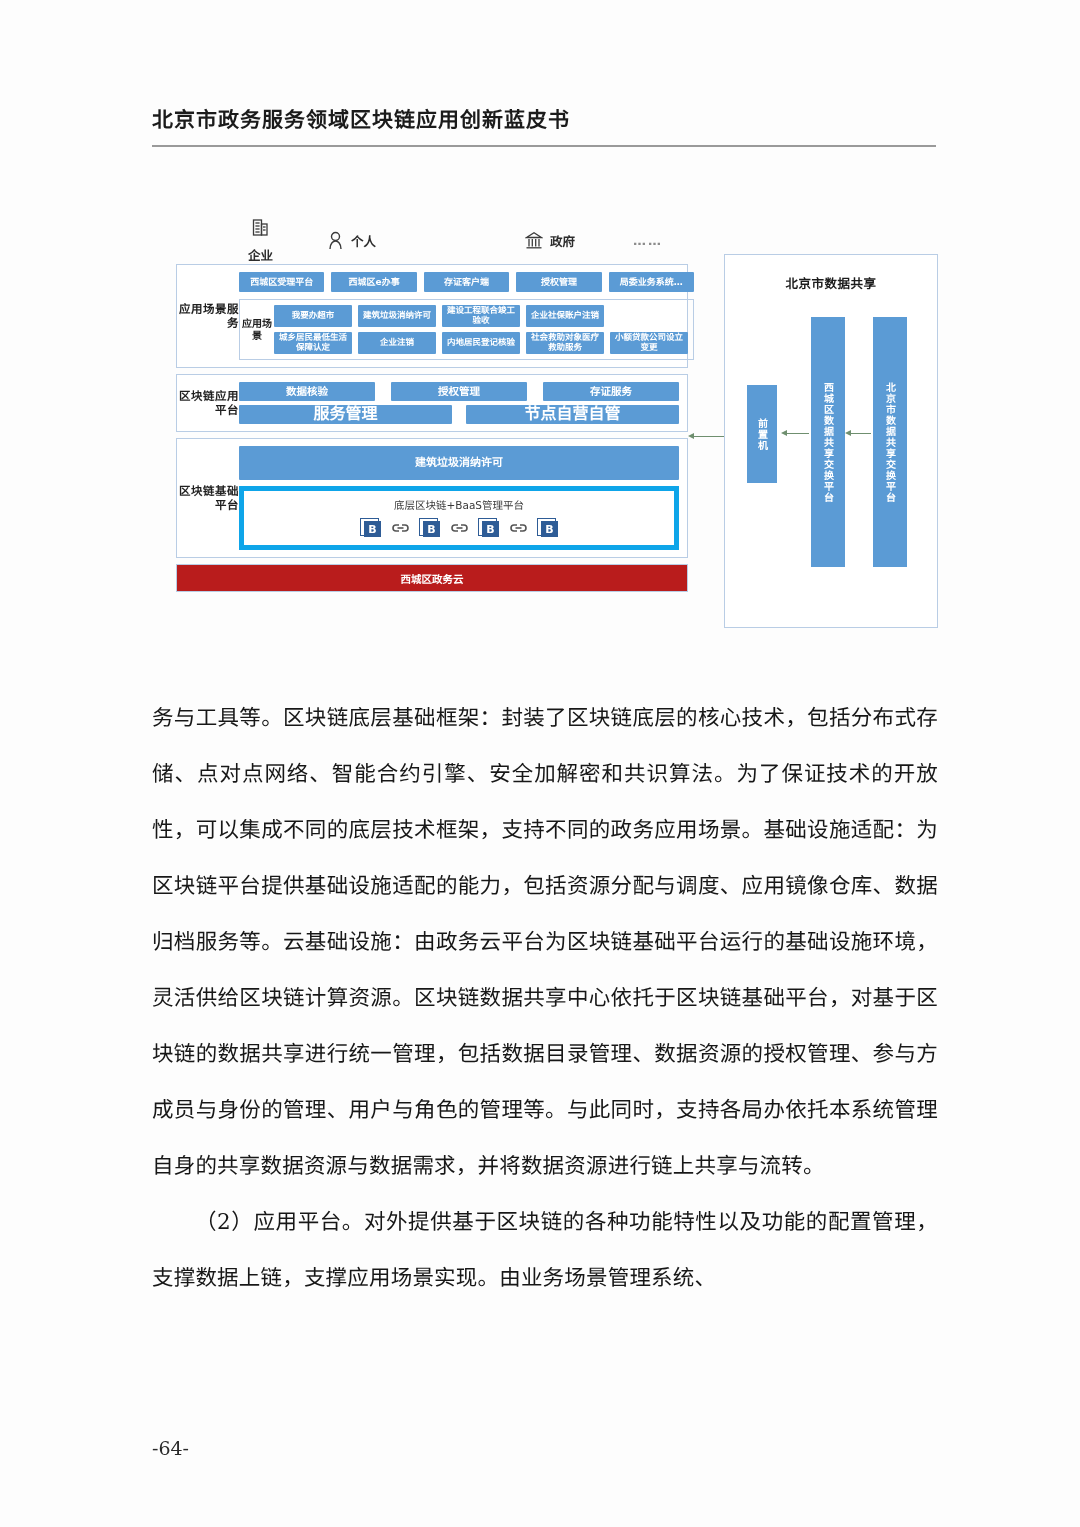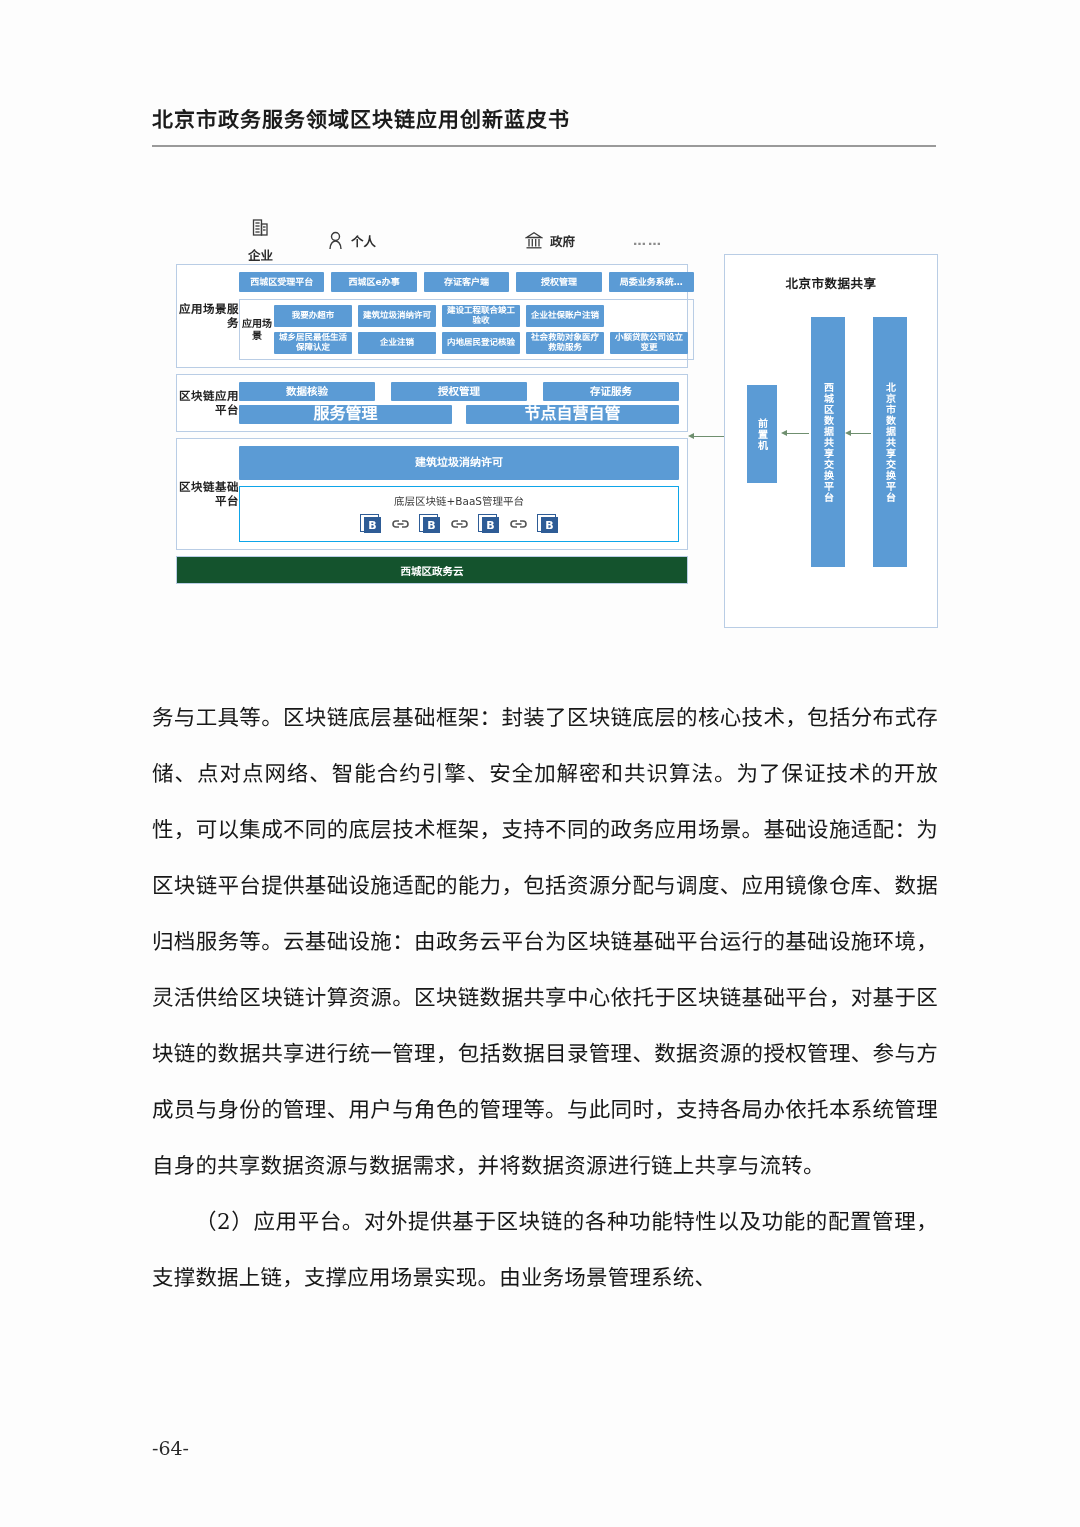--- a/index.html
+++ b/index.html
@@ -191,21 +191,21 @@
 
   
   .base-body { display: block; }
   .base-top.chip {
     height: 34px;
     width: 100%;
     font-size: 11px;
     margin-bottom: 6px;
   }
   .baas-box {
-    border: 1px solid #0ea5e9;
+    border: 5px solid #0ea5e9;
     padding: 6px 0 8px;
     text-align: center;
   }
   .baas-title {
     font-size: 10.5px;
     color: #3a3a3a;
     font-weight: 400;
     margin-bottom: 6px;
   }
   .chain-row {
@@ -243,21 +243,21 @@
   .linkicon {
     width: 20px;
     height: 14px;
     color: #555;
     display: flex;
     align-items: center;
     justify-content: center;
   }
 
   .cloud-bar {
-    background: #14532d;
+    background: #b91c1c;
     color: #fff;
     height: 26px;
     display: flex;
     align-items: center;
     justify-content: center;
     font-size: 10.5px;
     font-weight: 700;
     border: 1px solid #b9cde5;
   }
 

